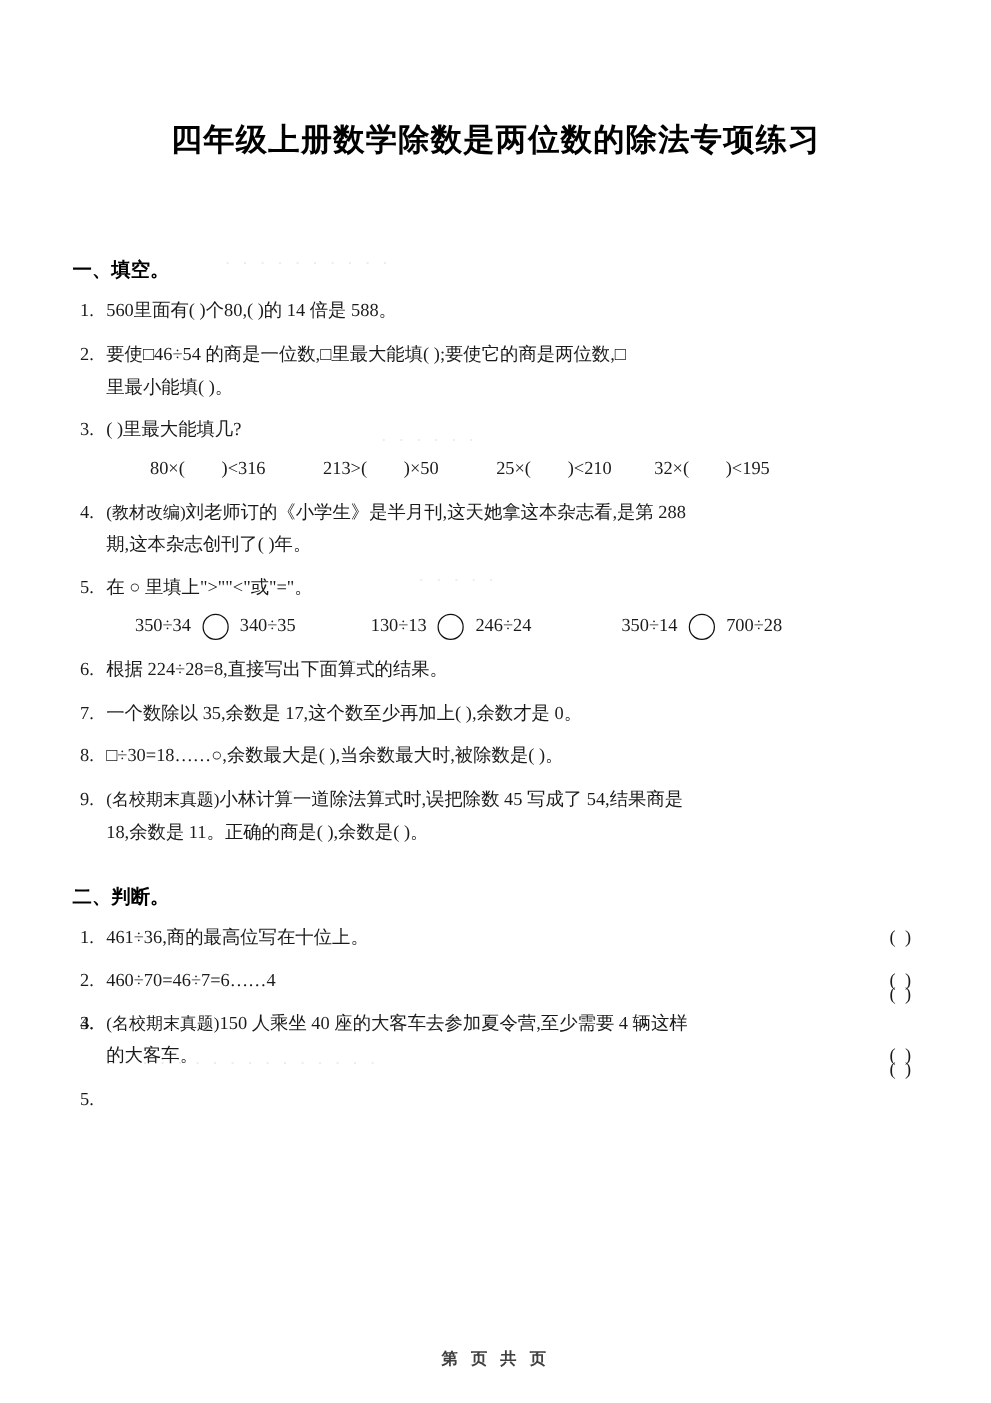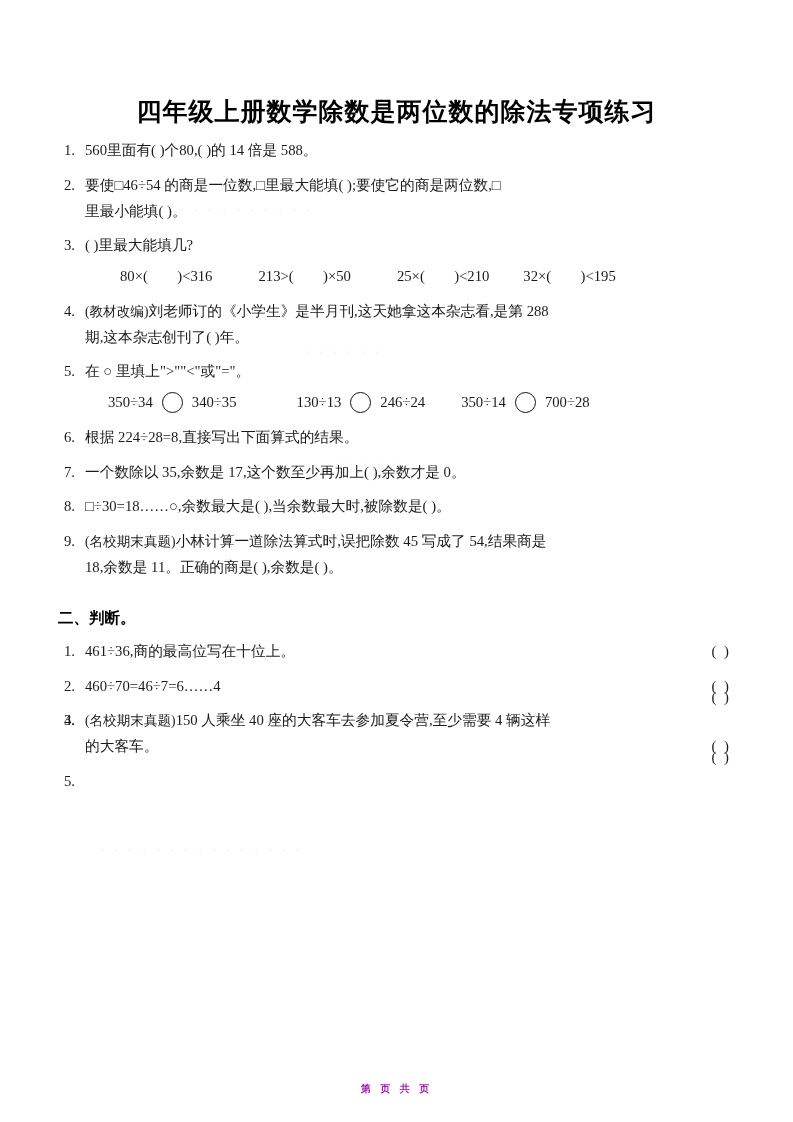--- a/index.html
+++ b/index.html
@@ -94,24 +94,24 @@
     letter-spacing: 2px;
   }
 
   .footer {
     position: absolute;
     left: 0;
     right: 0;
     bottom: 26px;
     text-align: center;
     font-family: "DejaVu Sans", sans-serif;
-    font-size: 10px;
+    font-size: 13px;
     font-weight: bold;
     letter-spacing: 3px;
-    color: #a21caf;
+    color: #404040;
   }
   .ghost {
     position: absolute;
     color: rgba(150,150,150,0.18);
     font-size: 14px;
     pointer-events: none;
     user-select: none;
     font-family: "Liberation Serif", serif;
   }
 </style>
@@ -120,20 +120,21 @@
 
 <div class="page">
 
   <div class="ghost" style="left:175px; top:198px;">．．．．．．．．．．</div>
   <div class="ghost" style="left:300px; top:340px;">．．．．．．</div>
   <div class="ghost" style="left:330px; top:452px;">．．．．．</div>
   <div class="ghost" style="left:95px; top:838px;">．．．．．．．．．．．．．．．</div>
 
   <h1 class="title">四年级上册数学除数是两位数的除法专项练习</h1>
 
+  <div class="section-head sec1">一、填空。</div>
 
   <div class="q">
     <span class="qnum">1.</span>
     <span>560里面有(        )个80,(        )的 14 倍是 588。</span>
   </div>
 
   <div class="q">
     <span class="qnum">2.</span>
     <span>要使□46÷54 的商是一位数,□里最大能填(        );要使它的商是两位数,□</span>
   </div>
@@ -163,21 +164,21 @@
   <div class="q">
     <span class="qnum">5.</span>
     <span>在 ○ 里填上"&gt;""&lt;"或"="。</span>
   </div>
   <div class="row" style="align-items:center;">
     <span class="cell">350÷34</span>
     <span class="circ"></span>
     <span class="cell" style="margin-right:60px;">340÷35</span>
     <span class="cell">130÷13</span>
     <span class="circ"></span>
-    <span class="cell" style="margin-right:36px;font-family:Liberation Serif, serif;">246÷24</span>
+    <span class="cell" style="margin-right:72px;font-family:Liberation Serif, serif;">246÷24</span>
     <span class="cell">350÷14</span>
     <span class="circ"></span>
     <span class="cell">700÷28</span>
   </div>
 
   <div class="q">
     <span class="qnum">6.</span>
     <span>根据 224÷28=8,直接写出下面算式的结果。</span>
   </div>
 

